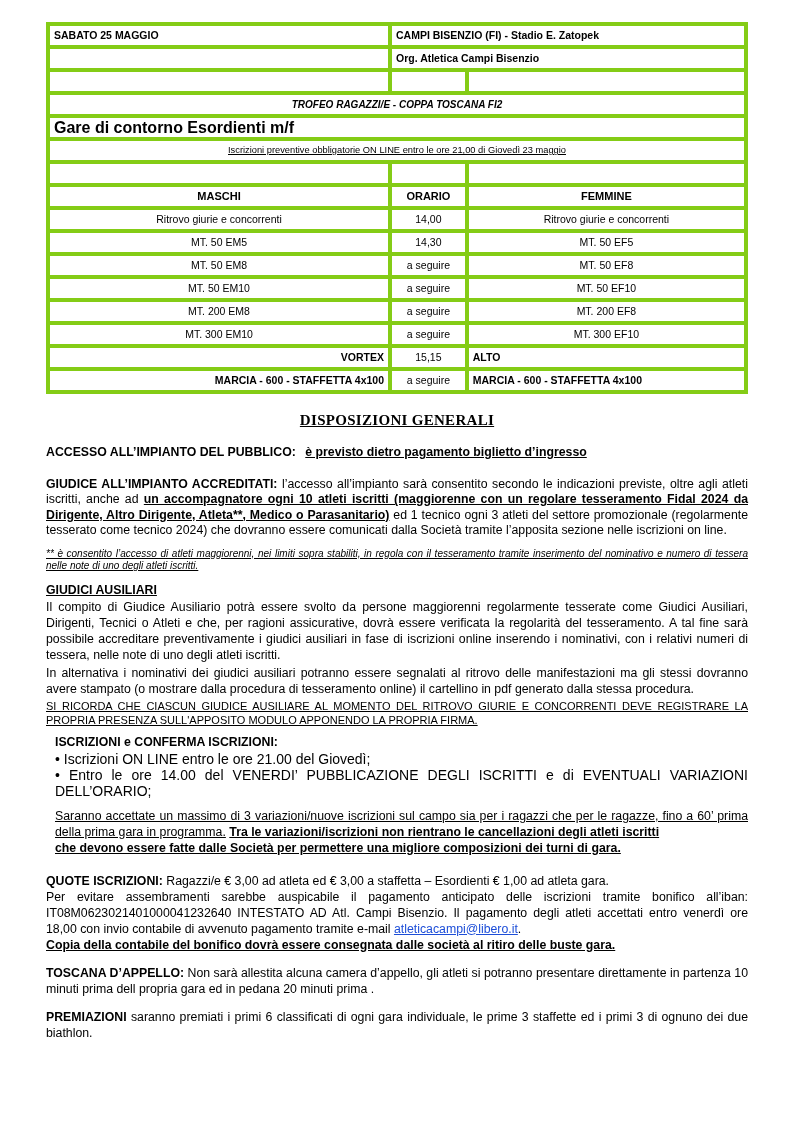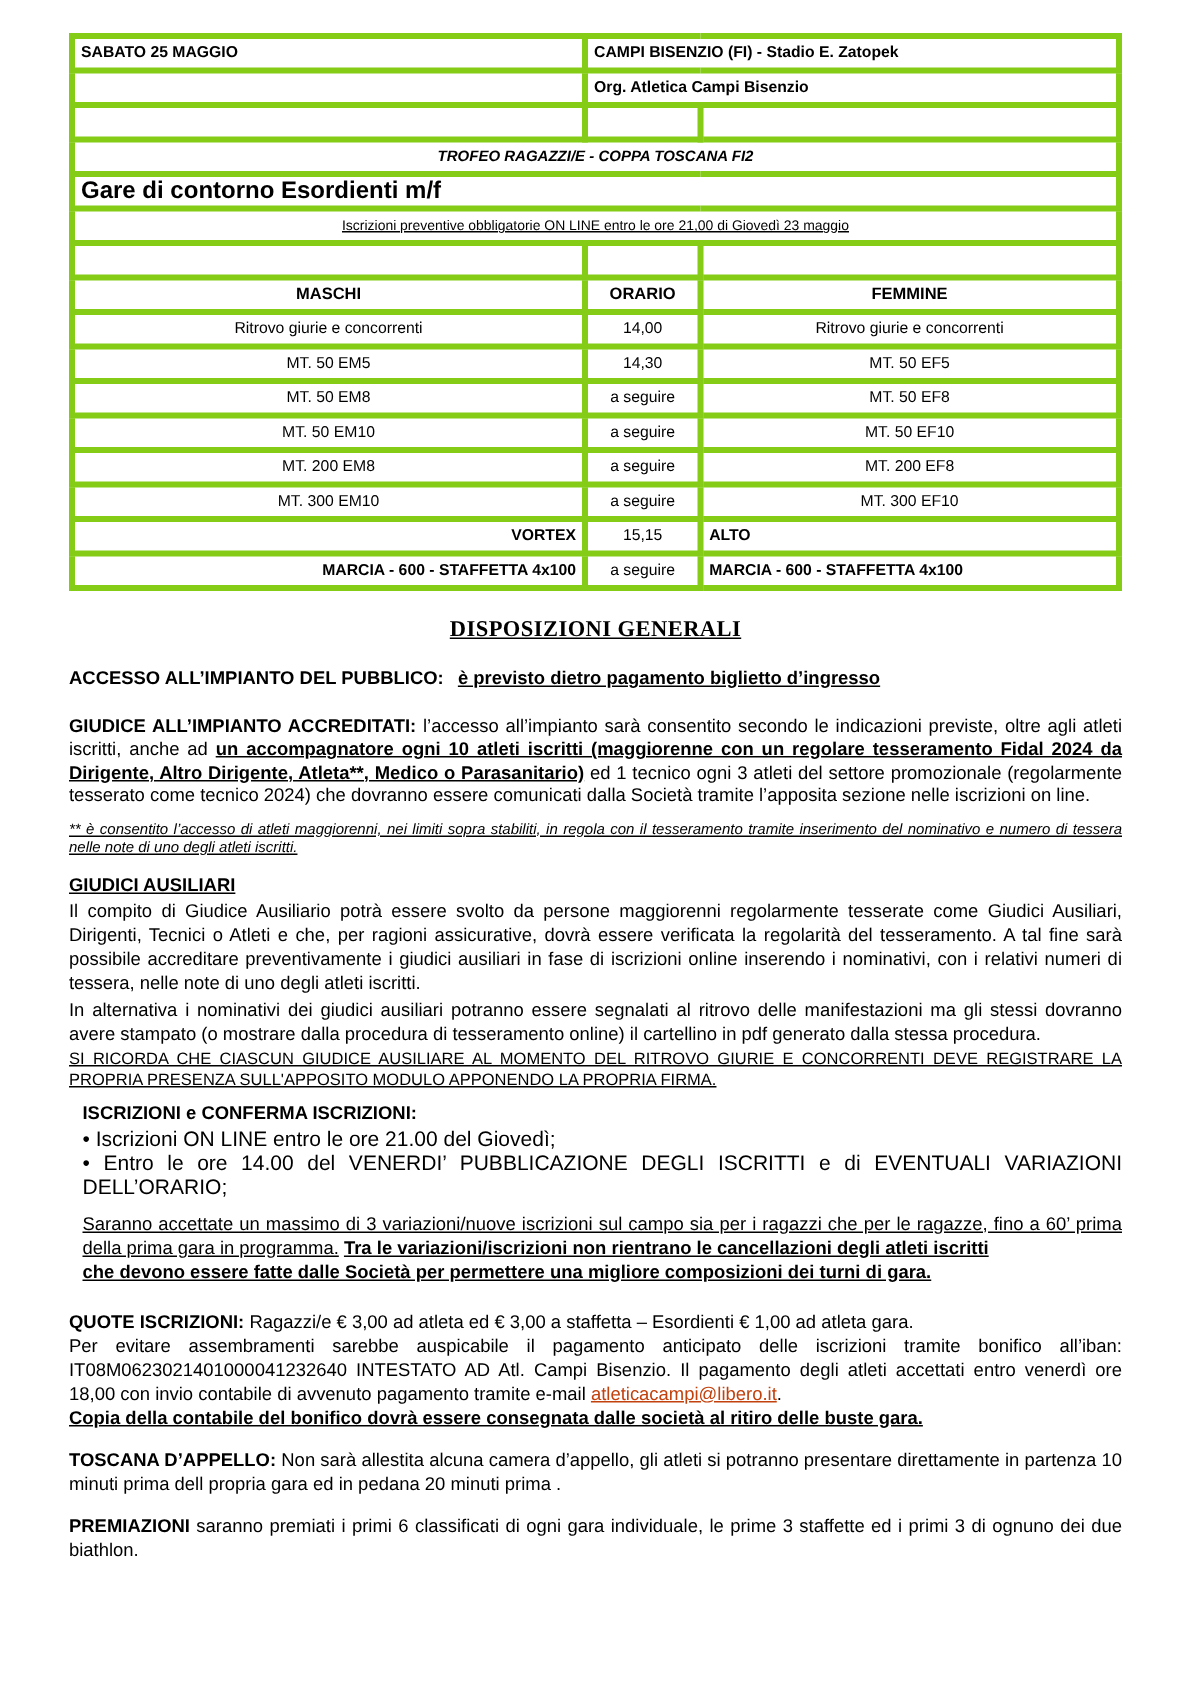--- a/index.html
+++ b/index.html
@@ -109,21 +109,21 @@
     padding-left: 9px;
   }
   .list-item {
     font-size: 14px;
     line-height: 16px;
     padding-left: 9px;
     margin: 0;
   }
   .b { font-weight: bold; }
   .u { text-decoration: underline; }
-  .email { color: #c2410c; text-decoration: underline; }
+  .email { color: #1d4ed8; text-decoration: underline; }
   .gap { height: 7px; }
 </style>
 </head>
 <body>
 
 <div class="page">
 
   <table class="sched">
     <colgroup>
       <col style="width:49%">

